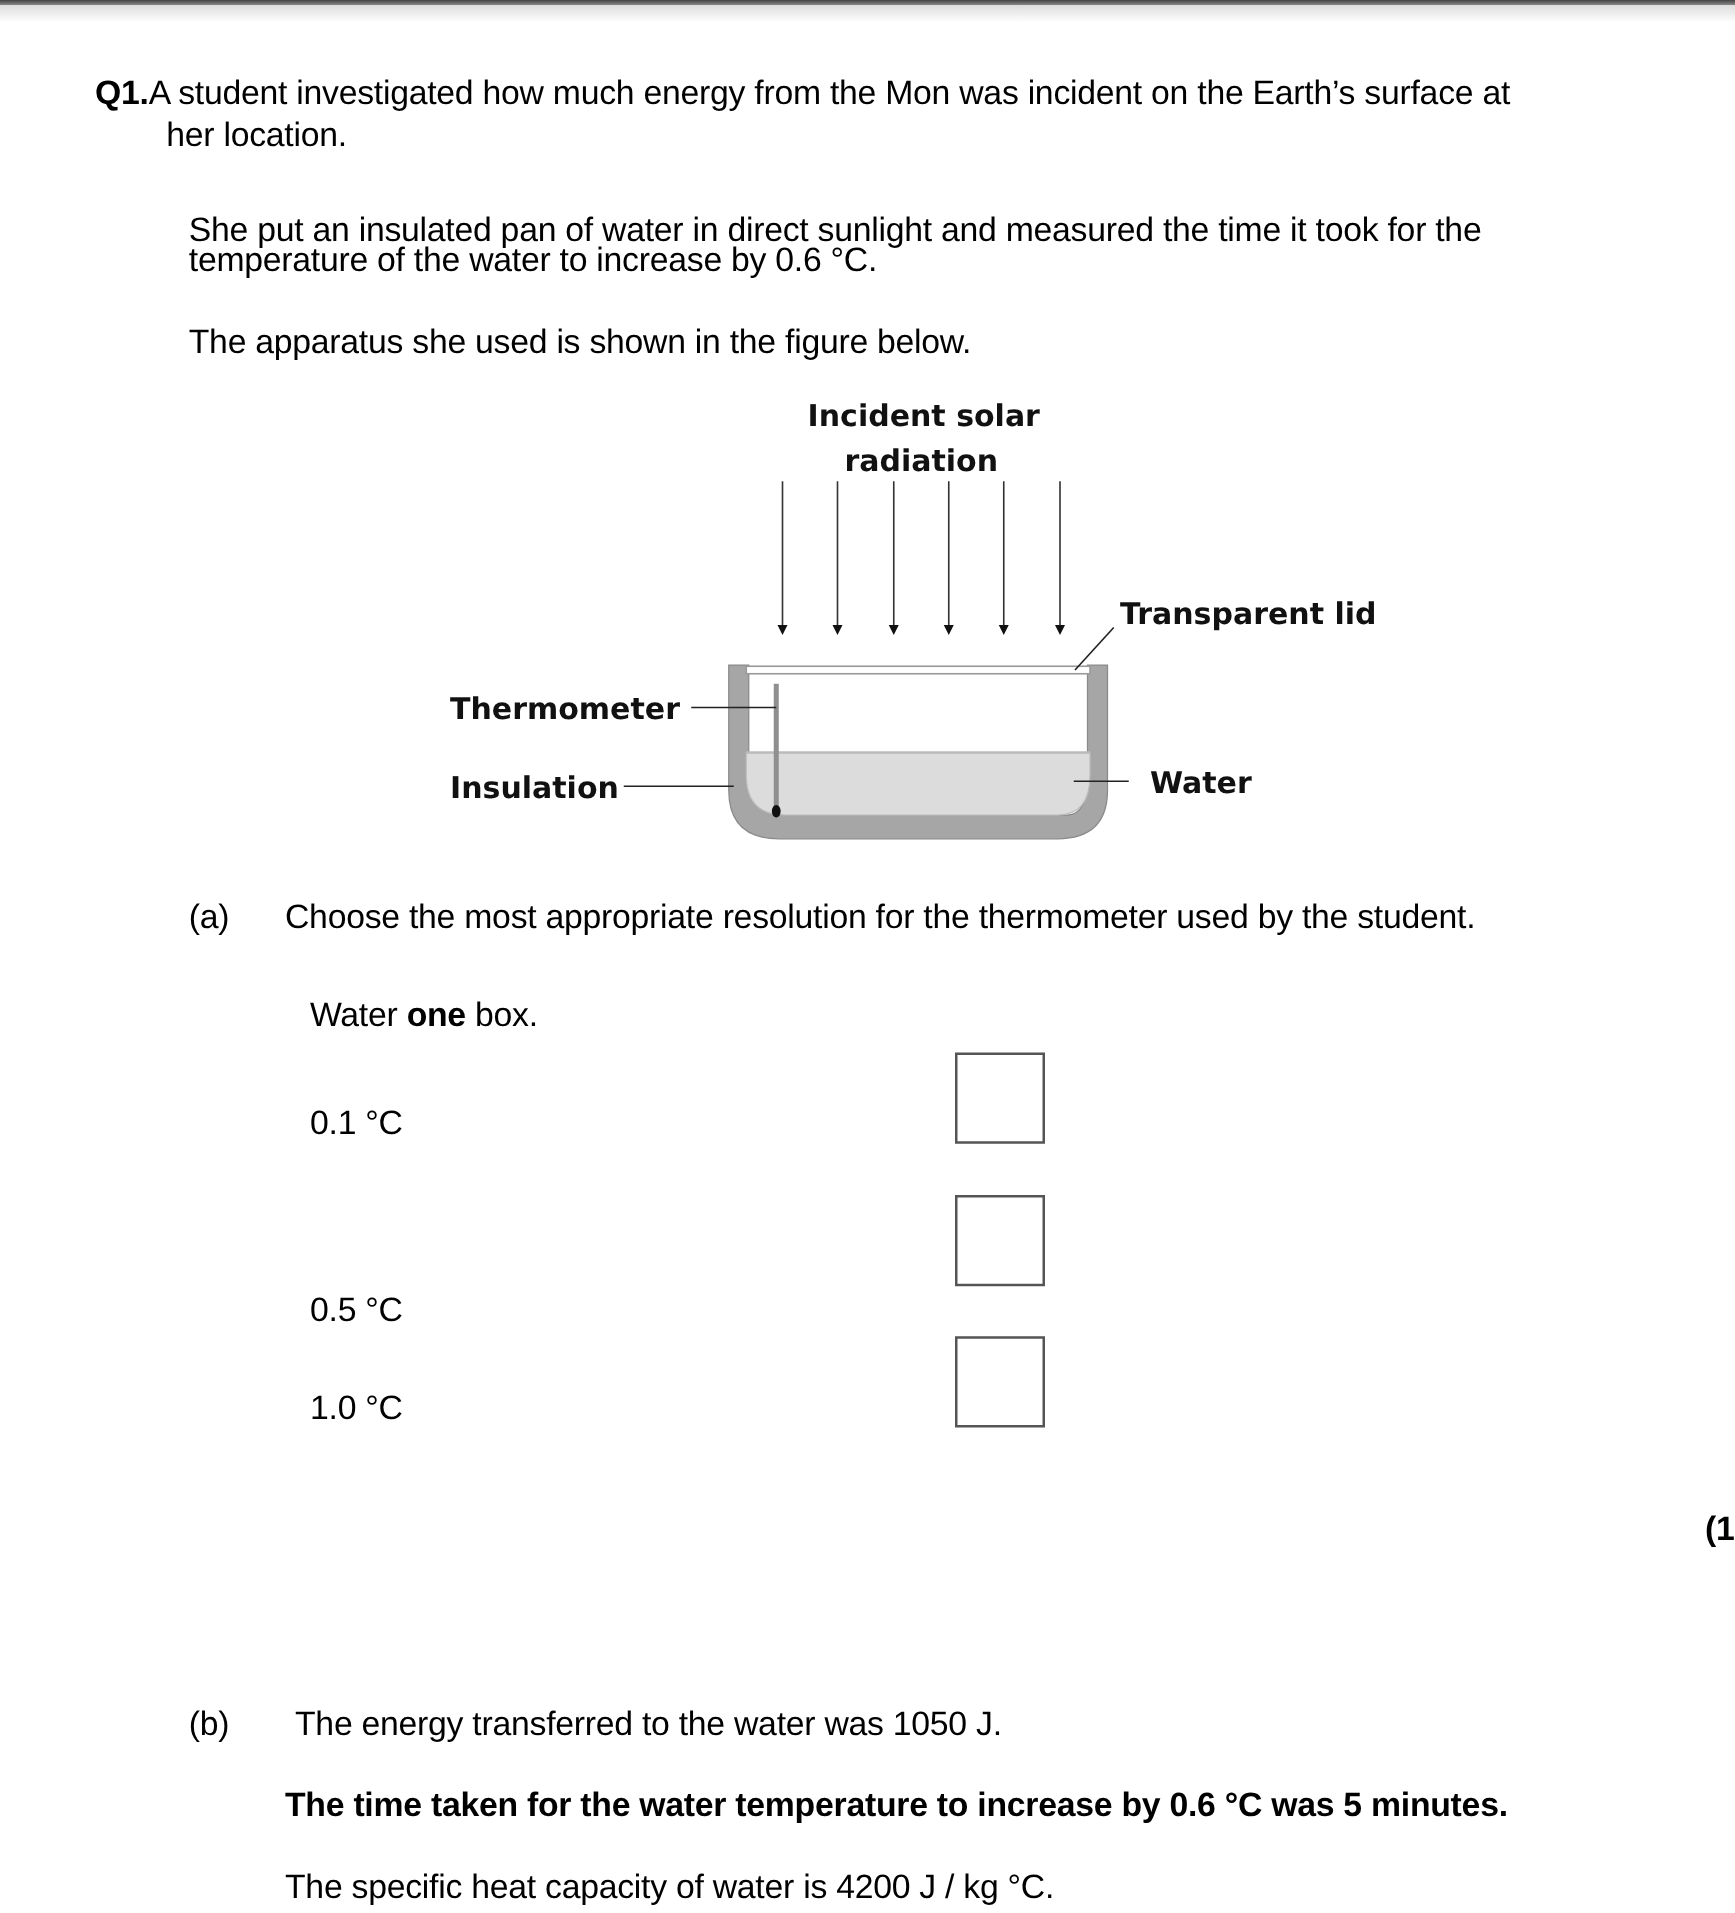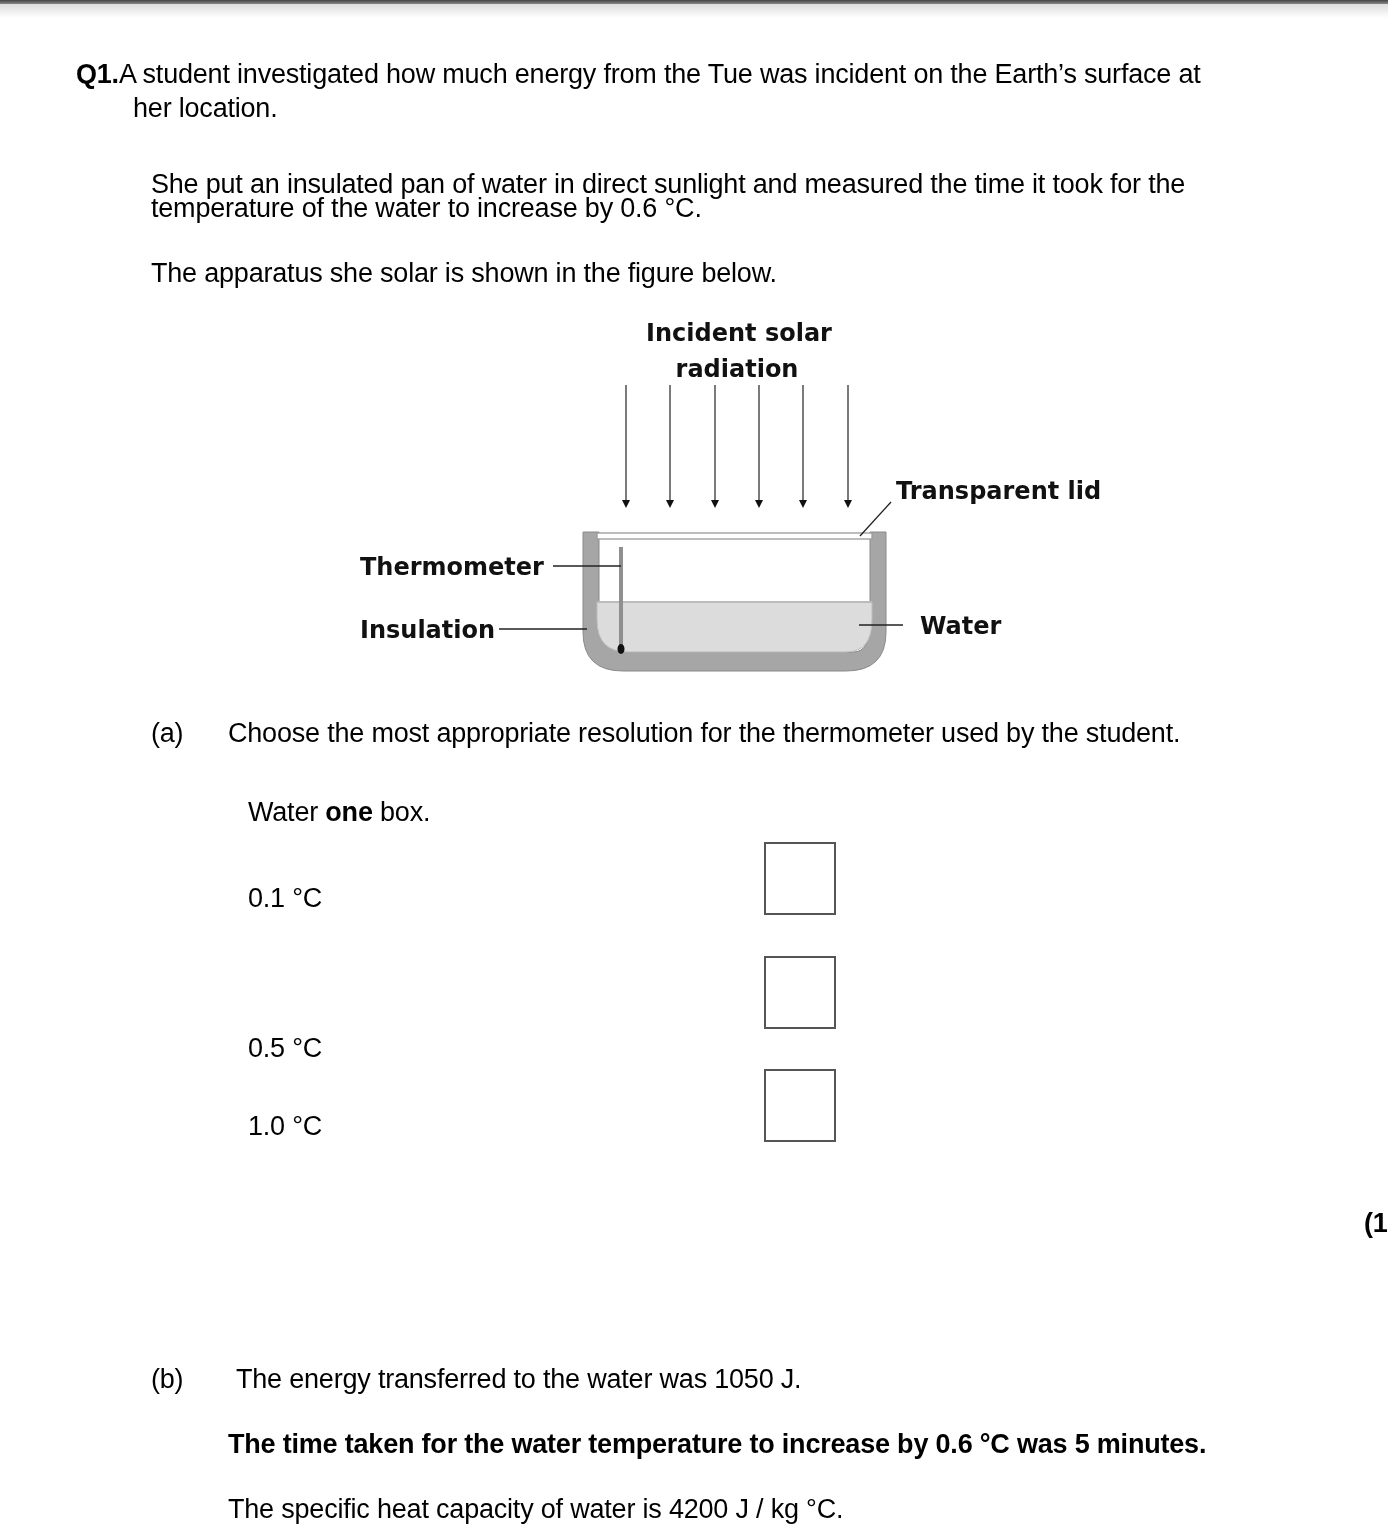--- a/index.html
+++ b/index.html
@@ -25,28 +25,28 @@
     box-sizing: border-box; background: #fff; cursor: pointer;
   }
 </style>
 </head>
 <body>
 
 <div class="topbar"></div>
 <div class="topshade"></div>
 
 <div class="t" style="left:76px; top:57px;">
-  <span class="b">Q1.</span><span>A student investigated how much energy from the Tue was incident on the Earth’s surface at</span>
+  <span class="b">Q1.</span><span>A student investigated how much energy from the Mon was incident on the Earth’s surface at</span>
 </div>
 <div class="t" style="left:133px; top:91px;">her location.</div>
 
 <div class="t" style="left:151px; top:167px;">She put an insulated pan of water in direct sunlight and measured the time it took for the</div>
 <div class="t" style="left:151px; top:191px;">temperature of the water to increase by 0.6 °C.</div>
 
-<div class="t" style="left:151px; top:256px;">The apparatus she solar is shown in the figure below.</div>
+<div class="t" style="left:151px; top:256px;">The apparatus she used is shown in the figure below.</div>
 
 <svg class="diagram" viewBox="0 0 800 390" width="800" height="390">
 
   <text class="dlabel" x="399" y="41" text-anchor="middle">Incident solar</text>
   <text class="dlabel" x="397" y="77" text-anchor="middle">radiation</text>
 
   <g stroke="#333" stroke-width="1.3" fill="#111">
     <g>
         <line x1="286" y1="85" x2="286" y2="200"></line>
         <polygon points="282,200 290,200 286,208" stroke="none"></polygon>

